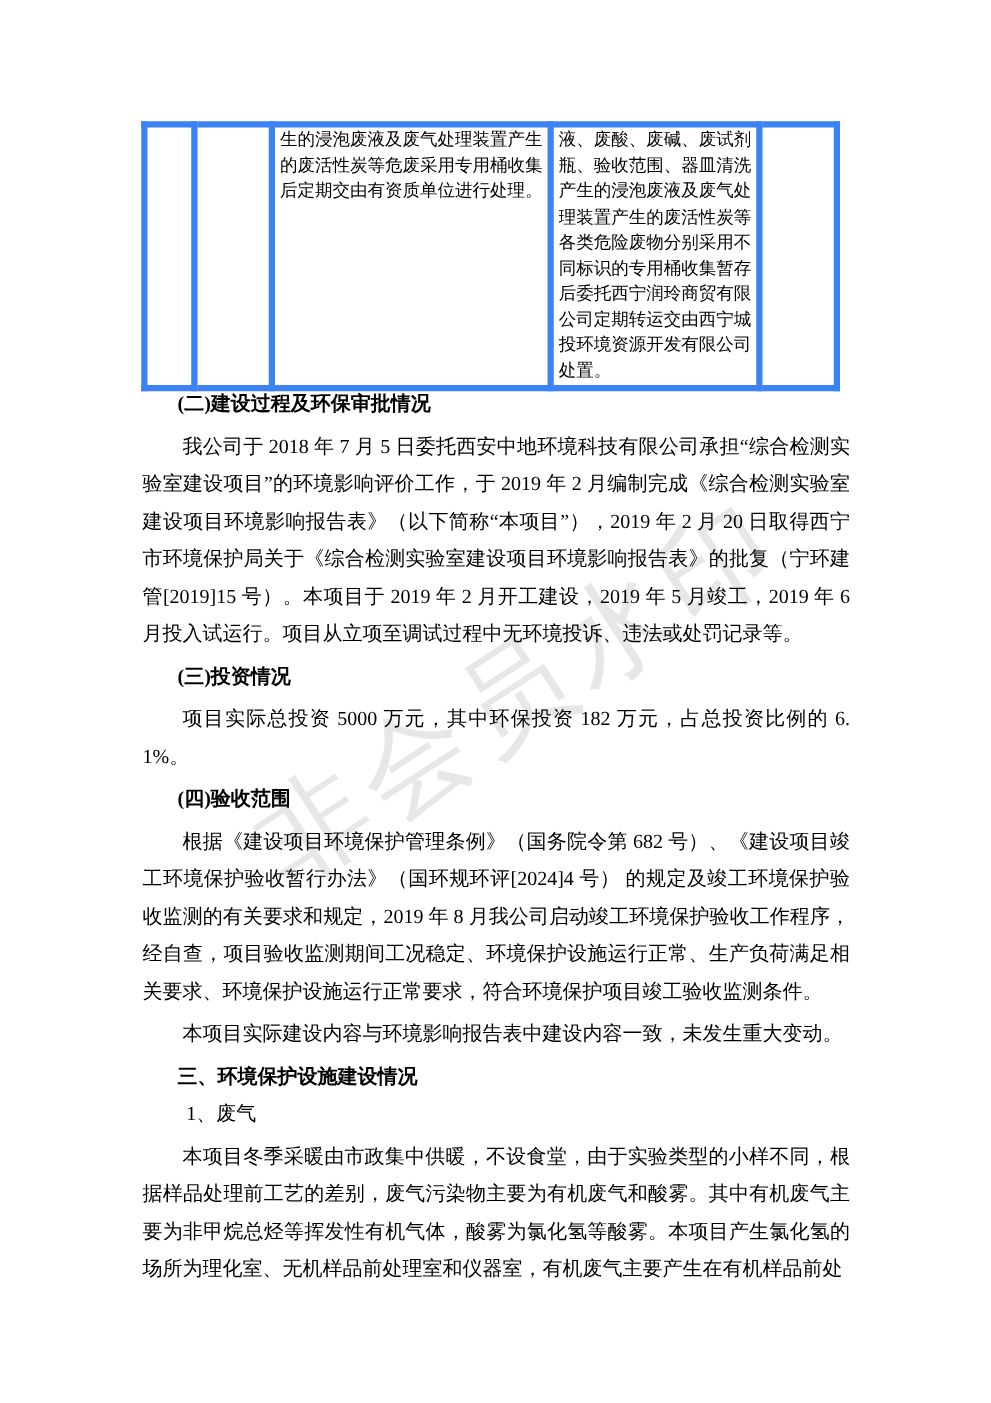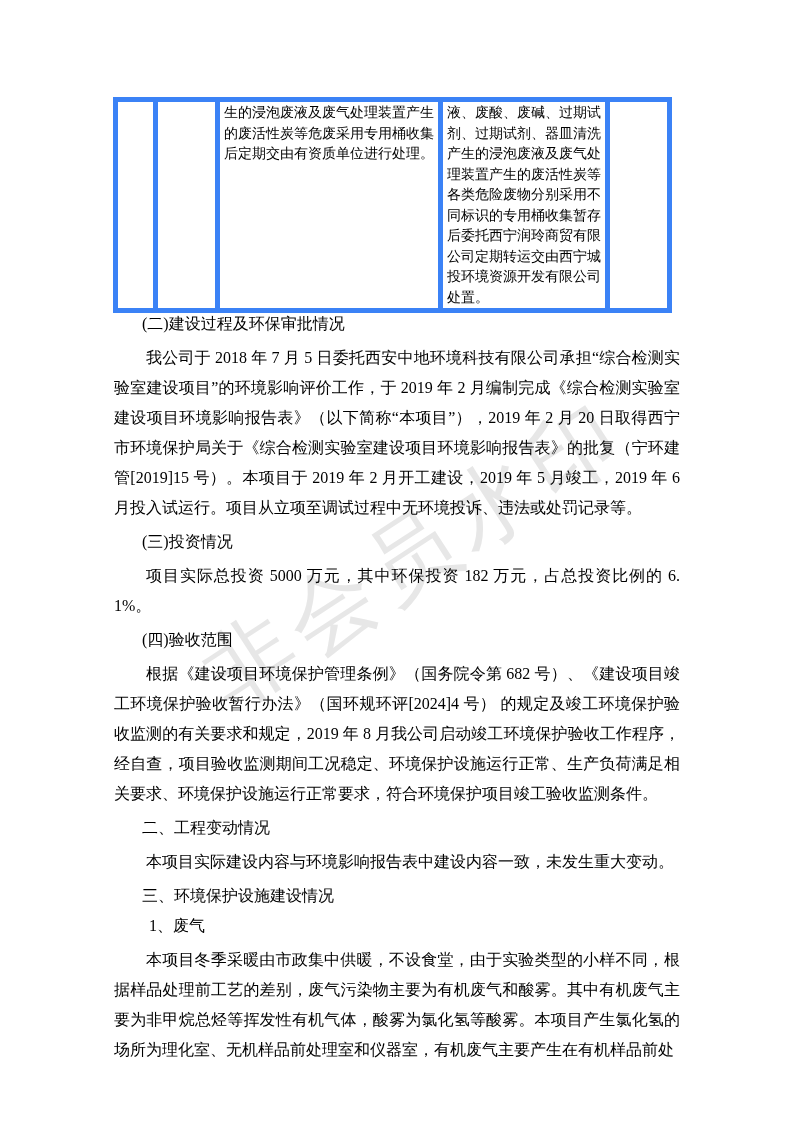--- a/index.html
+++ b/index.html
@@ -63,21 +63,21 @@
     line-height: 30px;
     text-align: justify;
     word-break: break-all;
     z-index: 1;
   }
   .content p {
     margin: 4px;
     text-indent: 2em;
   }
   .content .h {
-    font-weight: normal;
+    font-weight: bold;
     text-indent: 2em;
   }
   .content .item {
     text-indent: 0;
     margin-left: 39px;
   }
 </style>
 </head>
 <body>
 
@@ -91,37 +91,36 @@
         <col class="col-2">
         <col class="col-3">
         <col class="col-4">
         <col class="col-5">
     </colgroup>
     <tbody>
       <tr>
         <td></td>
         <td></td>
         <td>生的浸泡废液及废气处理装置产生的废活性炭等危废采用专用桶收集后定期交由有资质单位进行处理。</td>
-        <td>液、废酸、废碱、过期试剂、过期试剂、器皿清洗产生的浸泡废液及废气处理装置产生的废活性炭等各类危险废物分别采用不同标识的专用桶收集暂存后委托西宁润玲商贸有限公司定期转运交由西宁城投环境资源开发有限公司处置。</td>
+        <td>液、废酸、废碱、废试剂瓶、验收范围、器皿清洗产生的浸泡废液及废气处理装置产生的废活性炭等各类危险废物分别采用不同标识的专用桶收集暂存后委托西宁润玲商贸有限公司定期转运交由西宁城投环境资源开发有限公司处置。</td>
         <td></td>
       </tr>
     </tbody>
   </table>
 
   <div class="content">
     <div class="h">(二)建设过程及环保审批情况</div>
     <p>我公司于 2018 年 7 月 5 日委托西安中地环境科技有限公司承担“综合检测实验室建设项目”的环境影响评价工作，于 2019 年 2 月编制完成《综合检测实验室建设项目环境影响报告表》（以下简称“本项目”），2019 年 2 月 20 日取得西宁市环境保护局关于《综合检测实验室建设项目环境影响报告表》的批复（宁环建管[2019]15 号）。本项目于 2019 年 2 月开工建设，2019 年 5 月竣工，2019 年 6 月投入试运行。项目从立项至调试过程中无环境投诉、违法或处罚记录等。</p>
 
     <div class="h">(三)投资情况</div>
     <p>项目实际总投资 5000 万元，其中环保投资 182 万元，占总投资比例的 6.1%。</p>
 
     <div class="h">(四)验收范围</div>
     <p>根据《建设项目环境保护管理条例》（国务院令第 682 号）、《建设项目竣工环境保护验收暂行办法》（国环规环评[2024]4 号） 的规定及竣工环境保护验收监测的有关要求和规定，2019 年 8 月我公司启动竣工环境保护验收工作程序，经自查，项目验收监测期间工况稳定、环境保护设施运行正常、生产负荷满足相关要求、环境保护设施运行正常要求，符合环境保护项目竣工验收监测条件。</p>
 
-    <div class="h">二、工程变动情况</div>
     <p>本项目实际建设内容与环境影响报告表中建设内容一致，未发生重大变动。</p>
 
     <div class="h">三、环境保护设施建设情况</div>
     <div class="item">1、废气</div>
     <p>本项目冬季采暖由市政集中供暖，不设食堂，由于实验类型的小样不同，根据样品处理前工艺的差别，废气污染物主要为有机废气和酸雾。其中有机废气主要为非甲烷总烃等挥发性有机气体，酸雾为氯化氢等酸雾。本项目产生氯化氢的场所为理化室、无机样品前处理室和仪器室，有机废气主要产生在有机样品前处</p>
   </div>
 
 </div>
 
 </body></html>

